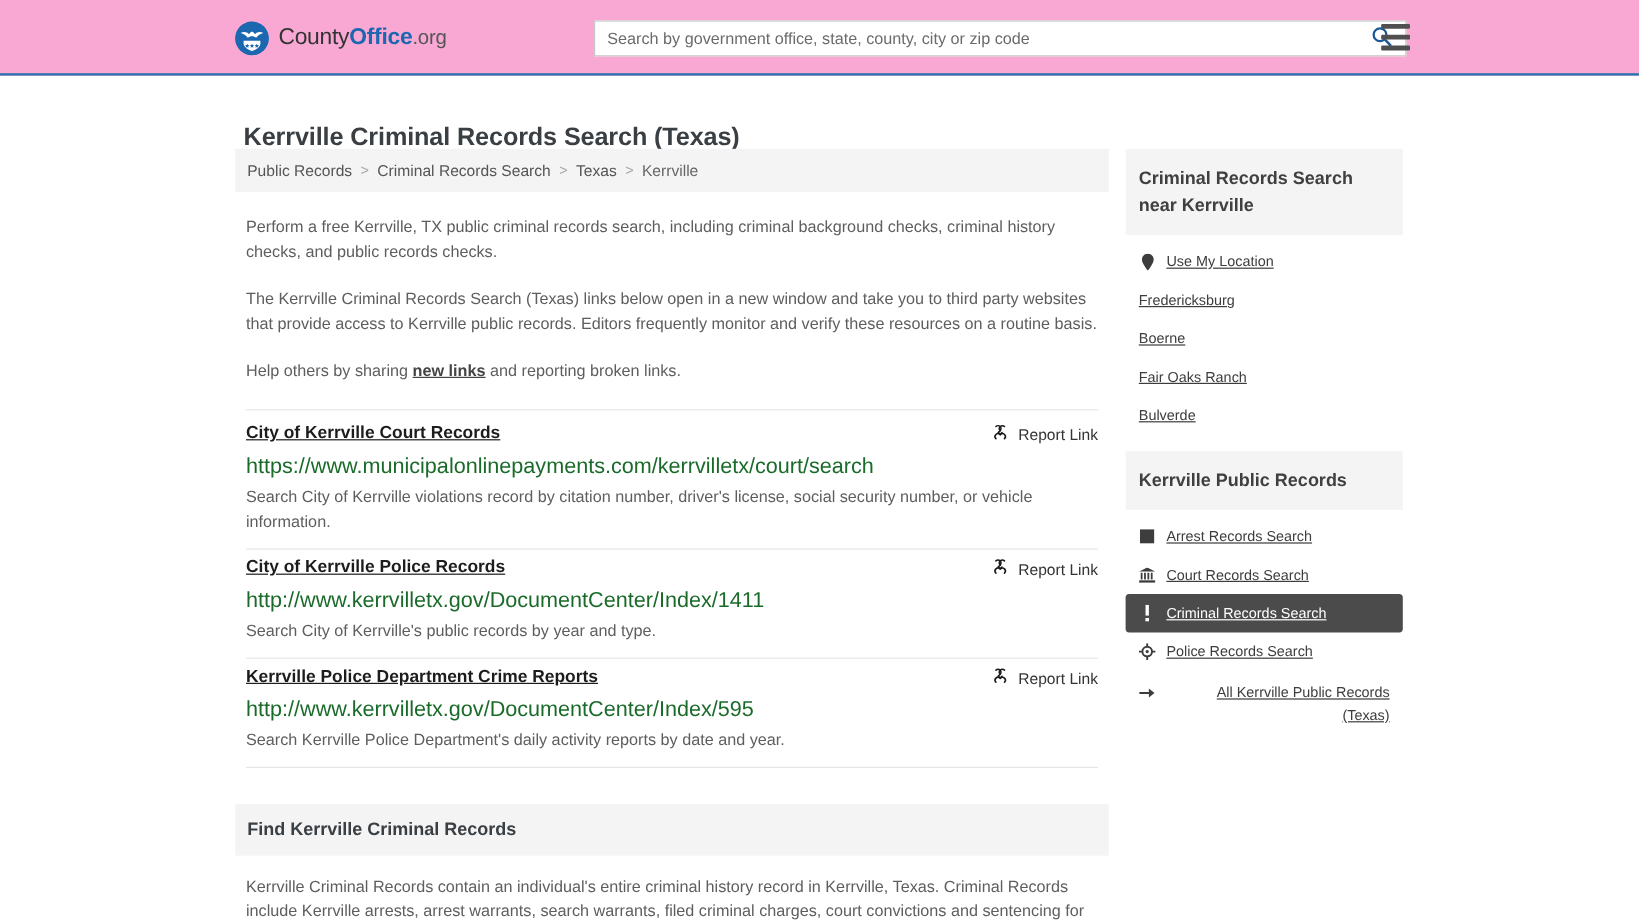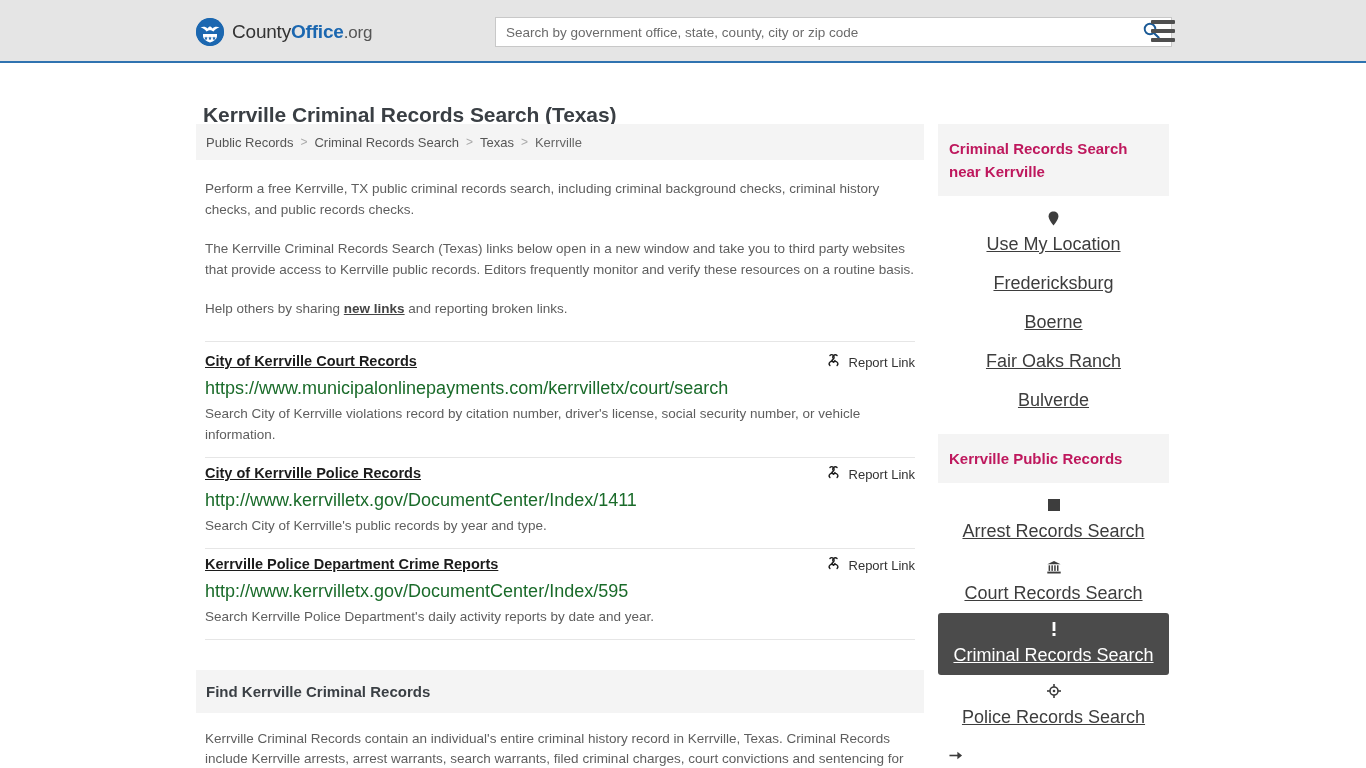--- a/index.html
+++ b/index.html
@@ -7,21 +7,21 @@
     margin: 0; padding: 0;
     width: 1366px; height: 768px;
     overflow: hidden;
     background: #ffffff;
     font-family: "Liberation Sans", sans-serif;
   }
 
   
   .site-header {
     height: 63px;
-    background: #e5e5e5;
+    background: #f9a8d4;
     border-bottom: 2px solid #2f73b0;
     display: flex;
     align-items: center;
     position: relative;
   }
   .logo-wrap {
     display: flex;
     align-items: center;
     position: absolute;
     left: 196px;
@@ -197,32 +197,31 @@
     line-height: 20px;
     color: #5e5e5e;
   }
 
   
   .side-head {
     background: #f4f4f4;
     padding: 13px 11px;
     font-size: 15px;
     font-weight: bold;
-    color: #be185d;
+    color: #404040;
     line-height: 23px;
   }
   .side-list { padding: 6px 0 0 0; }
   .side-row {
     display: flex;
     align-items: center;
     gap: 9px;
     padding: 9px 11px;
-    font-size: 18px;
+    font-size: 12px;
     border-radius: 3px;
-    flex-direction: column;
   }
   .side-row a {
     color: #3d3d3d;
     text-decoration: underline;
     cursor: pointer;
   }
   .side-row.active { background: #4b4b4b; }
   .side-row.active a { color: #ffffff; }
   .side-icon {
     width: 14px; height: 14px;

